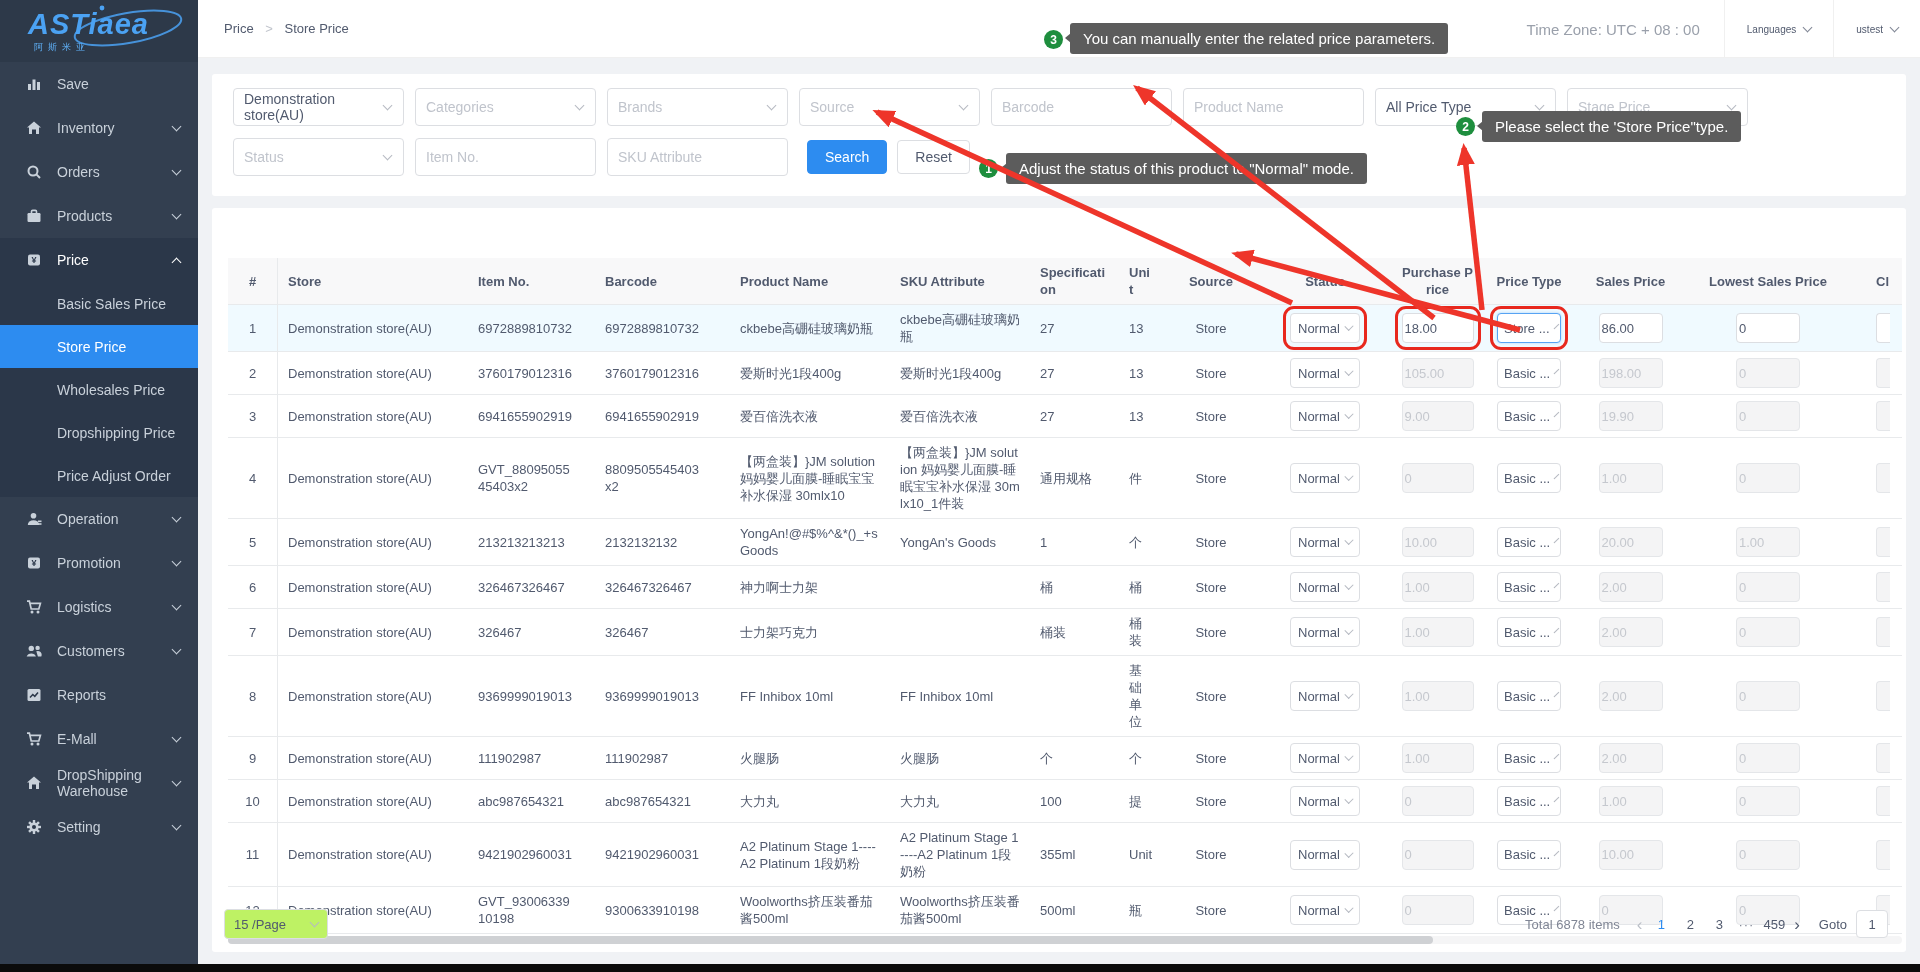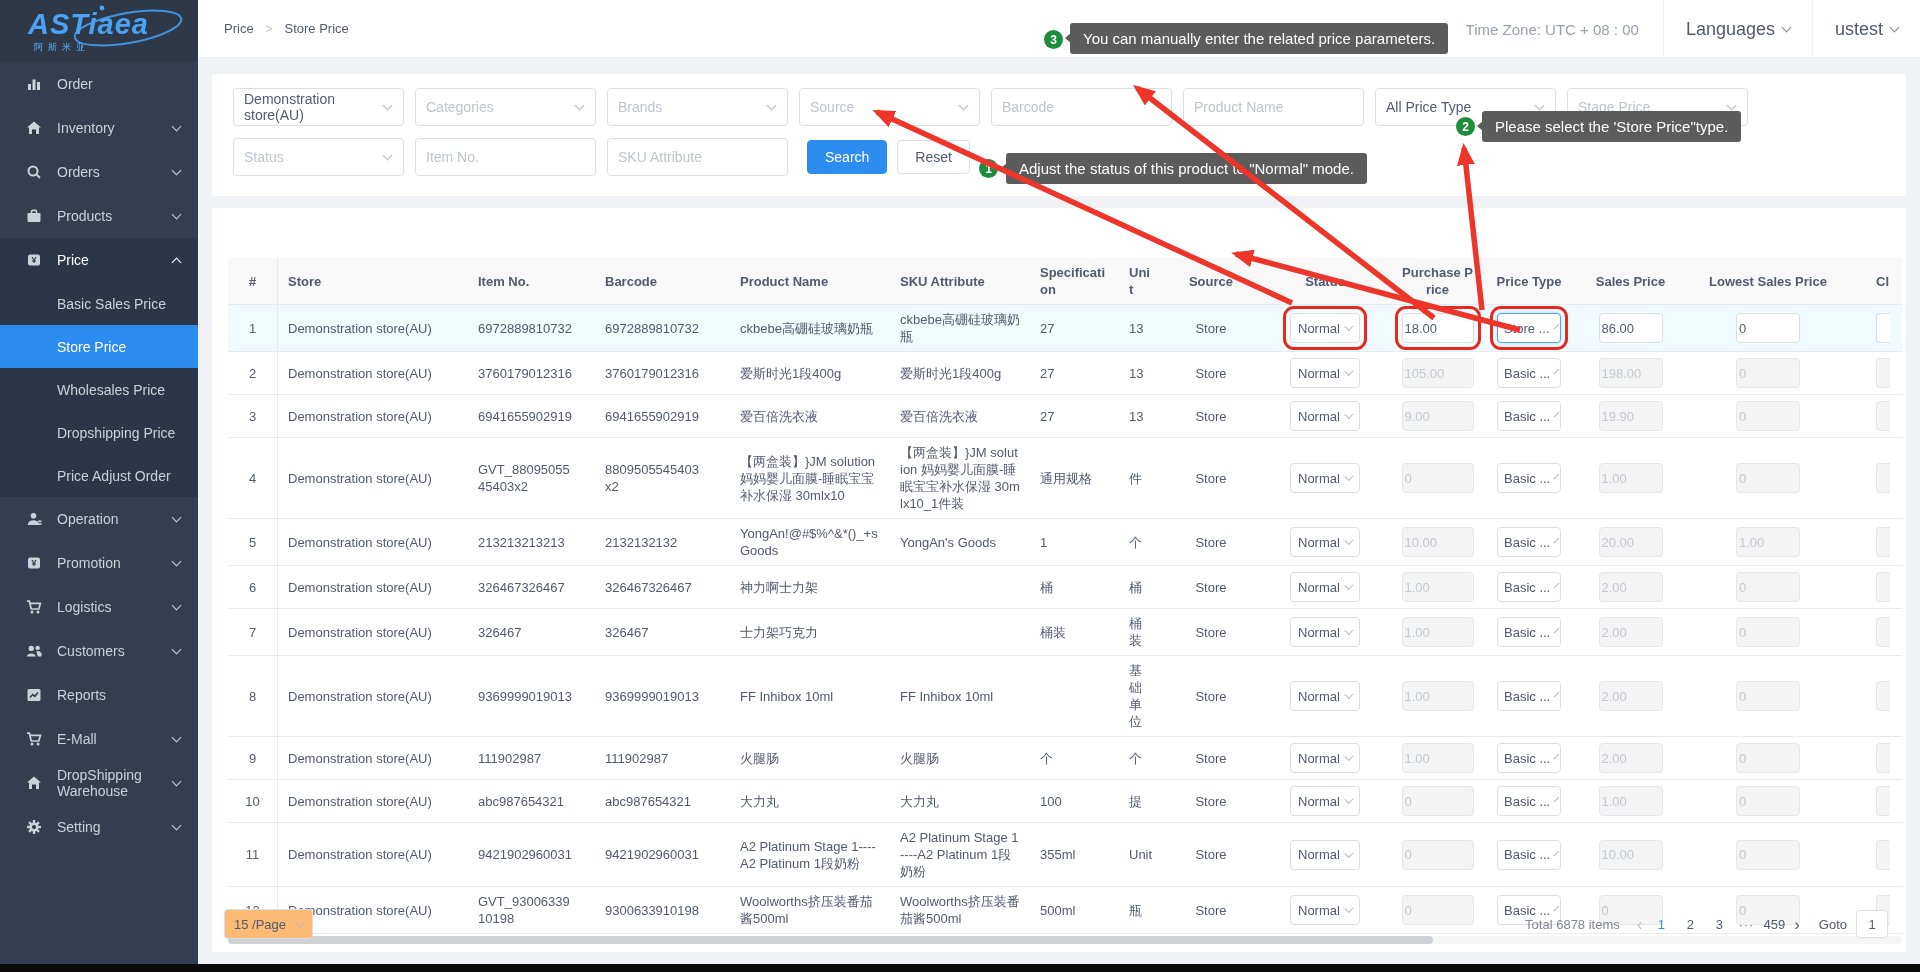--- a/index.html
+++ b/index.html
@@ -25,21 +25,21 @@
   .sub-item.active { background:#2d8cf0; color:#fff; }
 
   
   #topbar { position:absolute; left:198px; top:0; right:0; height:58px; background:#fff; z-index:10;
     display:flex; align-items:center; border-bottom:1px solid #f0f0f0; }
   #breadcrumb { margin-left:26px; font-size:13px; }
   #breadcrumb .sep { color:#c0c4cc; margin:0 8px; }
   #topbar-right { position:absolute; right:0; top:0; height:58px; display:flex; align-items:center; }
   #tz { color:#9aa0ab; font-size:15px; padding:0 24px; }
   .hzone { height:58px; display:flex; align-items:center; gap:8px; padding:4px 22px;
-    border-left:1px solid #f0f0f0; font-size:18px; cursor:pointer; }
+    border-left:1px solid #f0f0f0; font-size:10px; cursor:pointer; }
   .hzone .chev { color:#808695; }
 
   
   #filter-card { position:absolute; left:212px; top:74px; width:1694px; height:122px; background:#fff; border-radius:3px; z-index:5; }
   .frow { position:absolute; left:21px; display:flex; }
   .frow1 { top:14px; } .frow2 { top:64px; }
   .fitem { width:181px; height:38px; border:1px solid #dcdee2; border-radius:4px; background:#fff;
     display:flex; align-items:center; padding:0 10px; margin-right:11px; font-size:14px; position:relative; }
   .frow .fitem:first-child { width:171px; }
   .fitem.ph { color:#c0c4cc; }
@@ -93,21 +93,21 @@
   .inbox.dis { background:#f4f4f5; border-color:#e4e6e9; color:#c5c8ce; }
   .ring { outline:3px solid #e8281e; outline-offset:4px; }
   .sliver { width:14px; height:30px; border:1px solid #dcdee2; border-right:none; border-radius:4px 0 0 4px; background:#fff; }
   .sliver.dis { background:#f4f4f5; border-color:#e4e6e9; }
 
   #hscroll { position:absolute; left:16px; width:1674px; height:8px; background:#f5f5f6; border-radius:4px; }
   #hscroll .thumb { position:absolute; left:0; top:0; height:8px; width:72%; background:#cfd1d4; border-radius:4px; }
 
   
   #pager { position:absolute; left:12px; right:18px; top:700px; height:32px; display:flex; align-items:center; }
-  #per-page { width:89px; height:30px; border:1px solid #dcdee2; border-radius:4px; background:#fdba74;
+  #per-page { width:104px; height:30px; border:1px solid #dcdee2; border-radius:4px; background:#bef264;
     display:flex; align-items:center; justify-content:space-between; padding:0 9px; cursor:pointer; }
   #per-page .chev { color:#b6bac2; }
   #pager-right { margin-left:auto; display:flex; align-items:center; gap:9px; }
   #total-items { color:#808695; margin-right:8px; }
   .pnum { min-width:20px; text-align:center; cursor:pointer; font-size:13px; color:#515a6e; }
   .pnum.cur { color:#2d8cf0; }
   .pnav { font-size:17px; color:#bbbfc7; cursor:pointer; line-height:1; }
   .pnav.next { color:#515a6e; }
   .pdots { color:#808695; letter-spacing:1px; }
   #goto-label { margin-left:10px; }
@@ -136,21 +136,21 @@
       <circle cx="36" cy="6" r="2.4" fill="#4ba2f3"></circle>
     </svg>
   </div>
   <nav id="nav">
       <div class="nav-item">
         <span class="nico"><svg width="16" height="16" viewBox="0 0 16 16">
             <rect x="2" y="8" width="3" height="6" fill="#c9d1da"></rect>
             <rect x="6.5" y="3.5" width="3" height="10.5" fill="#c9d1da"></rect>
             <rect x="11" y="6" width="3" height="8" fill="#c9d1da"></rect>
           </svg></span>
-        <span class="nlabel">Order</span>
+        <span class="nlabel">Save</span>
       </div>
       <div class="nav-item">
         <span class="nico"><svg width="16" height="16" viewBox="0 0 16 16">
             <path d="M8 1.5 L15 7.5 H13 V14 H3 V7.5 H1 Z" fill="#c9d1da"></path>
             <rect x="6" y="9.5" width="4" height="4.5" fill="#2b3749"></rect>
           </svg></span>
         <span class="nlabel">Inventory</span>
         <span class="chev"></span>
       </div>
       <div class="nav-item">

